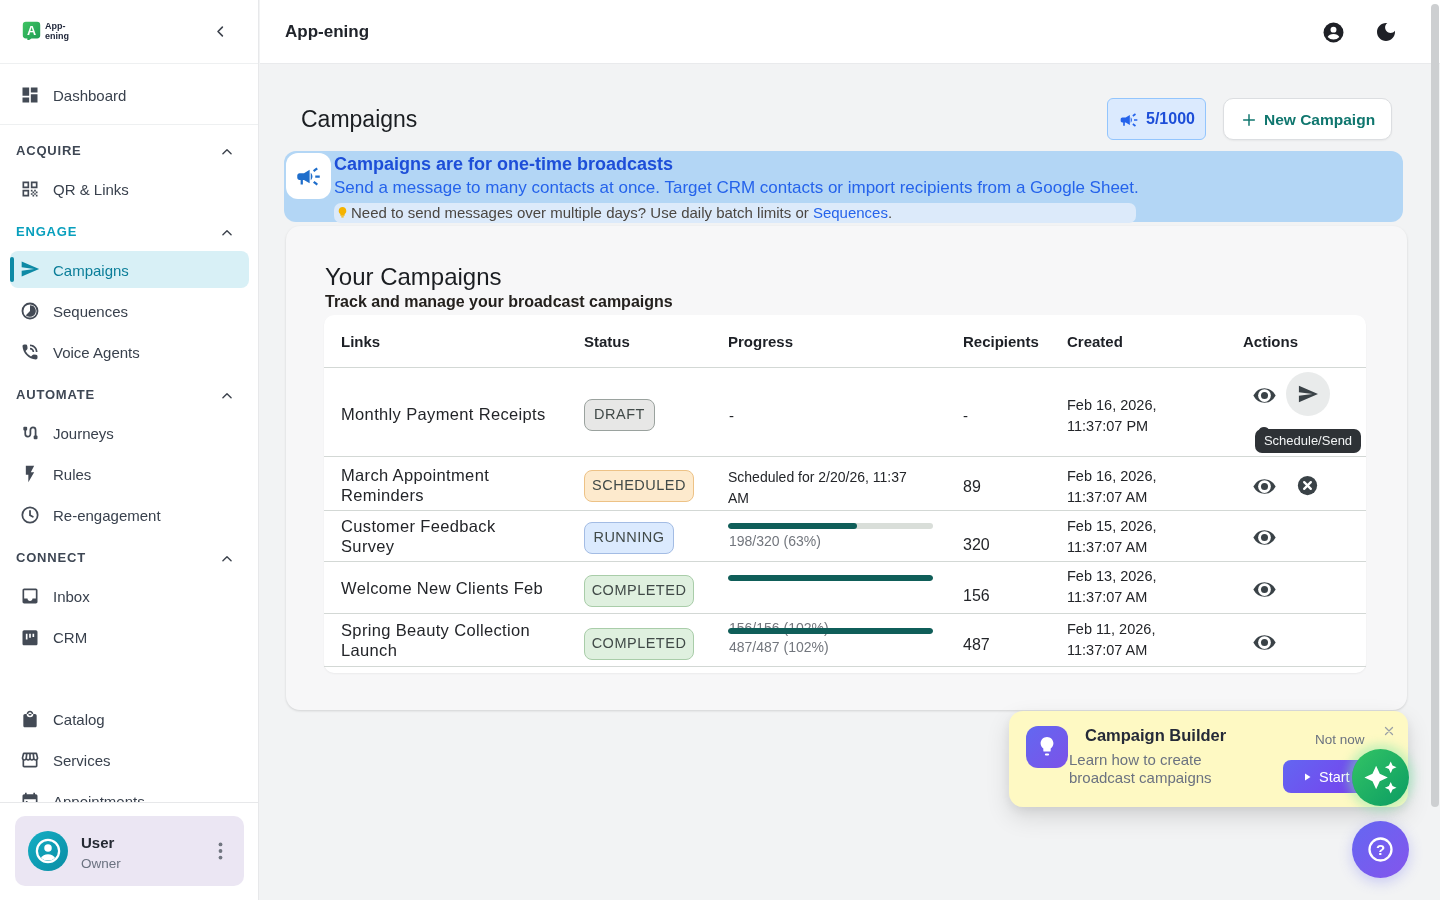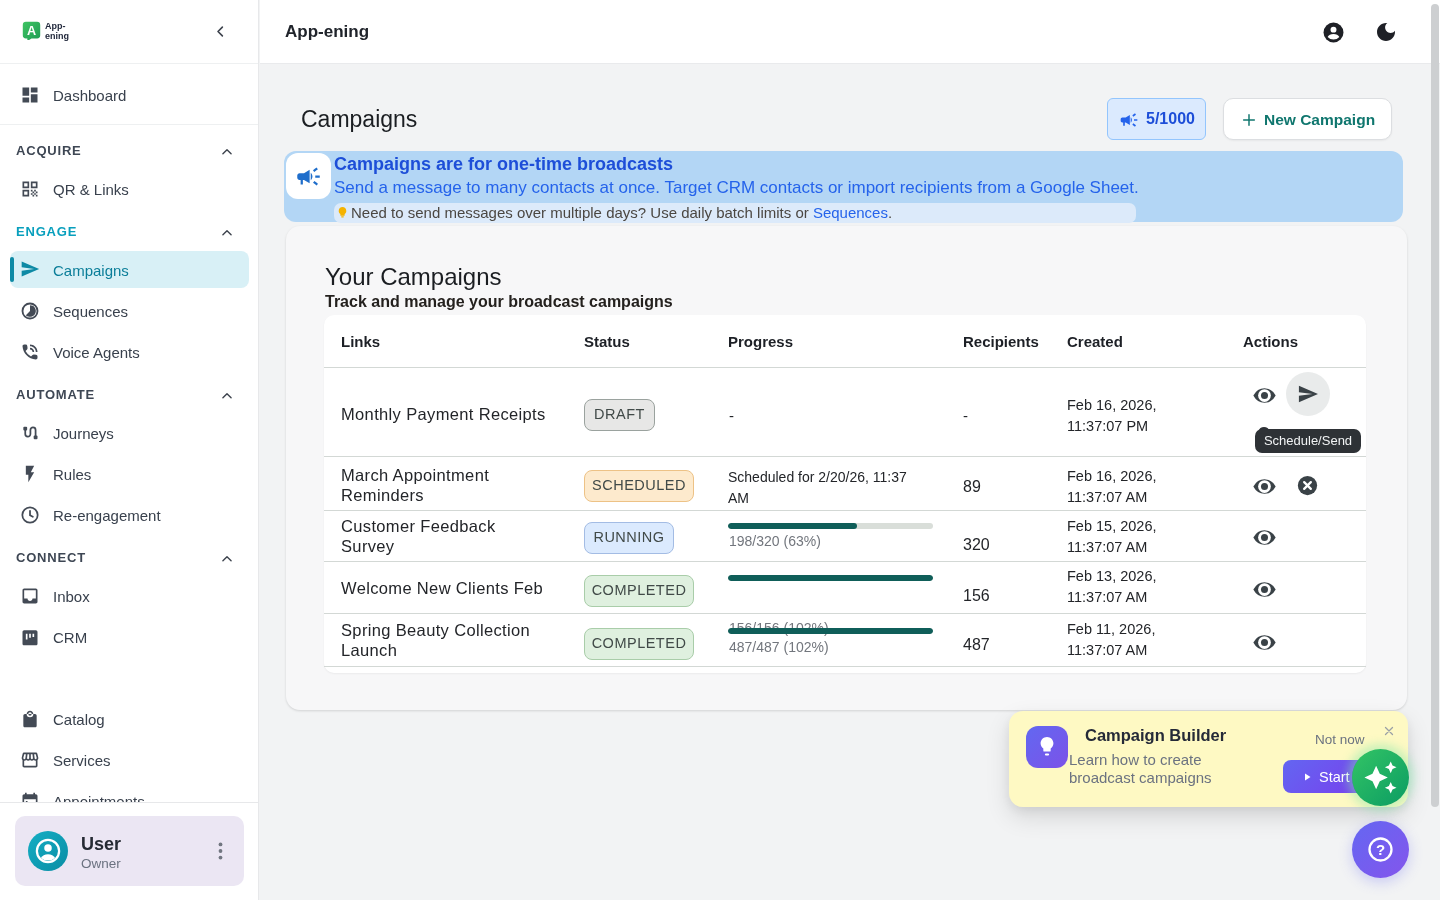--- a/index.html
+++ b/index.html
@@ -220,21 +220,21 @@
   </div>
 
   <div id="sb-divider"></div>
   <div id="user-card">
     <div style="position:absolute;left:13px;top:15px;width:40px;height:40px;border-radius:50%;background:linear-gradient(135deg,#14aec4,#0a8da4);"></div>
     <svg style="position:absolute;left:18px;top:20px" width="30" height="30" viewBox="0 0 24 24" fill="none">
         <circle cx="12" cy="12" r="8.9" stroke="#fff" stroke-width="1.8"></circle>
         <circle cx="12" cy="9.5" r="3" fill="#fff"></circle>
         <path d="M12 14.5c-2.5 0-4.7 1.2-5.7 3a8.9 8.9 0 0011.4 0c-1-1.8-3.2-3-5.7-3z" fill="#fff"></path>
       </svg>
-    <div style="position:absolute;left:66px;top:18px;font-size:18px;font-weight:bold;color:#252a33">User</div>
+    <div style="position:absolute;left:66px;top:18px;font-size:15px;font-weight:bold;color:#252a33">User</div>
     <div style="position:absolute;left:66px;top:40px;font-size:13.5px;color:#6b7280">Owner</div>
     <svg style="position:absolute;left:203px;top:26px" width="5" height="18" viewBox="0 0 5 18" fill="#717680">
         <circle cx="2.5" cy="2.4" r="1.9"></circle>
         <circle cx="2.5" cy="9" r="1.9"></circle>
         <circle cx="2.5" cy="15.6" r="1.9"></circle>
       </svg>
   </div>
 </div>
 
 <div id="topbar">

